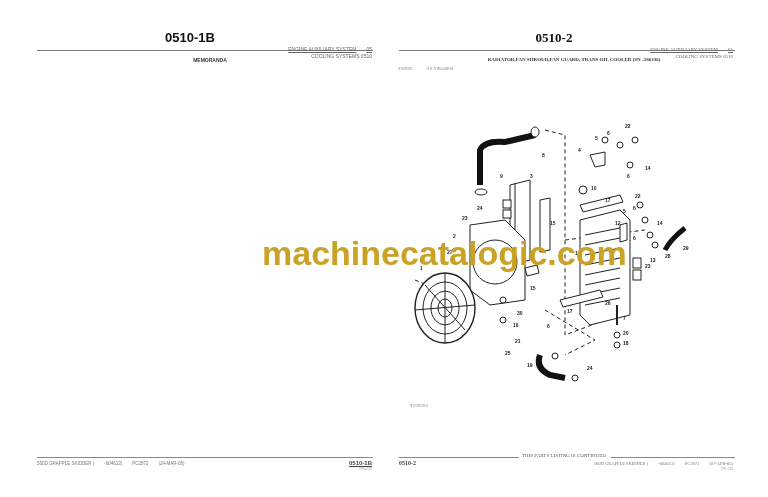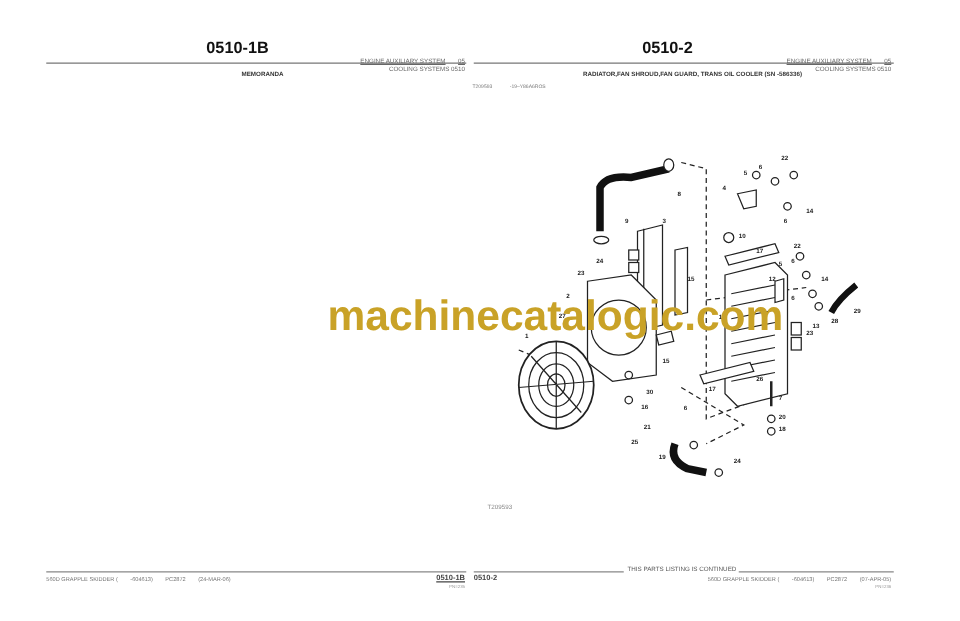--- a/index.html
+++ b/index.html
@@ -1,21 +1,21 @@
 <!DOCTYPE html>
 <html><head>
 <meta charset="utf-8">
 <style>
   * { box-sizing: border-box; margin: 0; padding: 0; }
   html, body { width: 768px; height: 497px; background: #ffffff; overflow: hidden; }
   body { position: relative; font-family: "Liberation Sans", sans-serif; color: #222; }
 
   .page { position: absolute; top: 0; height: 497px; width: 384px; }
   .page-left { left: 0; }
-  .page-right { left: 364px; }
+  .page-right { left: 384px; font-family: Liberation Serif, serif; }
 
   .page-title { position: absolute; top: 30px; font-weight: bold; font-size: 13px; color: #111; text-align: center; width: 100%; }
   .page-left .page-title { left: 40px; width: 300px; }
   .page-right .page-title { left: 20px; width: 300px; }
 
   .header-rule { position: absolute; top: 50px; height: 1px; background: #777; }
   .page-left .header-rule { left: 37px; width: 336px; }
   .page-right .header-rule { left: 15px; width: 336px; }
 
   .section-lines { position: absolute; top: 46px; text-align: right; font-size: 5px; color: #666; line-height: 7px; }

